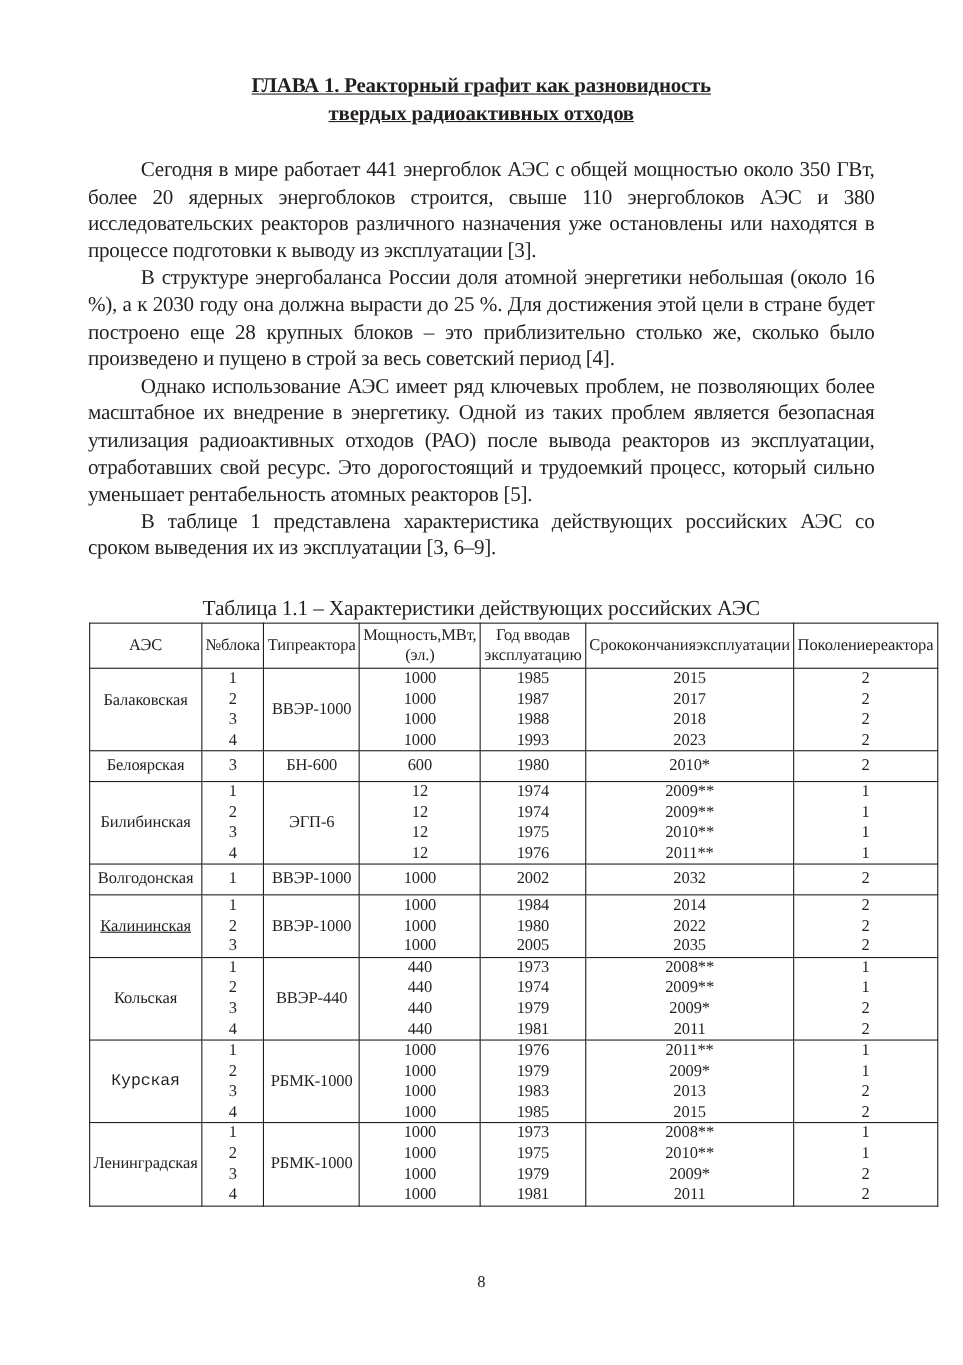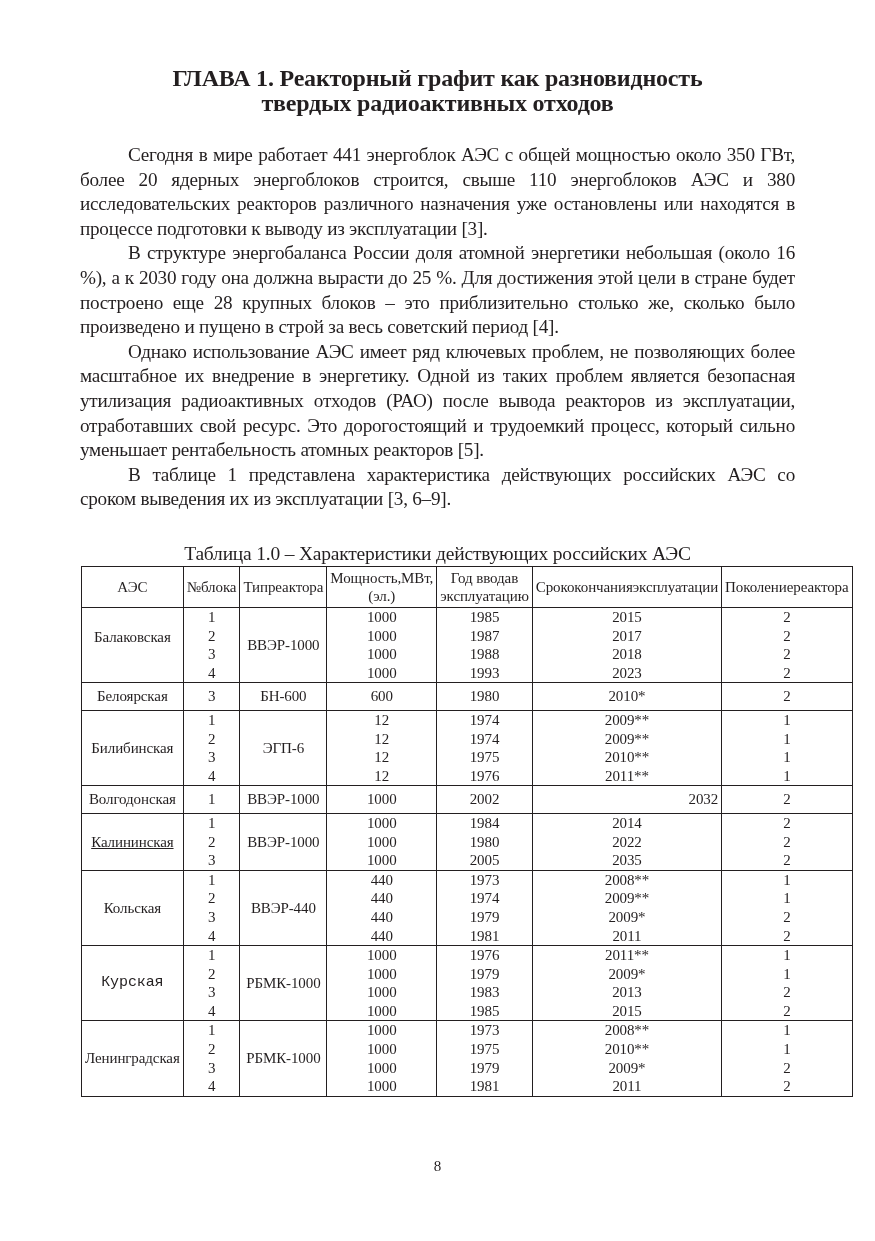--- a/index.html
+++ b/index.html
@@ -4,22 +4,23 @@
 <style>
   html, body { margin: 0; padding: 0; background: #ffffff; }
   body {
     width: 875px; height: 1241px; position: relative; overflow: hidden;
     font-family: "Liberation Serif", "DejaVu Serif", serif;
     color: #231f20;
   }
   .page { position: absolute; left: 80px; top: 0; width: 715px; }
   .chapter-title {
     position: absolute; left: 0; top: 66px; width: 715px;
-    text-align: center; font-weight: bold; font-size: 24px; line-height: 25px;
+    text-align: center; font-weight: bold; font-size: 19px; line-height: 25px;
     letter-spacing: -0.2px;
+    text-decoration: underline;
   }
   .body-text {
     position: absolute; left: 0; top: 143px; width: 715px;
     font-size: 19.2px; line-height: 24.6px; text-align: justify;
     letter-spacing: -0.25px;
   }
   .body-text p { margin: 0; text-indent: 48px; text-align: justify; }
   .caption {
     position: absolute; left: 0; top: 543px; width: 715px;
     text-align: center; font-size: 19.5px; line-height: 22px; letter-spacing: -0.2px;
@@ -56,21 +57,21 @@
     <div>твердых радиоактивных отходов</div>
   </div>
 
   <div class="body-text">
     <p>Сегодня в мире работает 441 энергоблок АЭС с общей мощностью около 350 ГВт, более 20 ядерных энергоблоков строится, свыше 110 энергоблоков АЭС и 380 исследовательских реакторов различного назначения уже остановлены или находятся в процессе подготовки к выводу из эксплуатации [3].</p>
     <p>В структуре энергобаланса России доля атомной энергетики небольшая (около 16 %), а к 2030 году она должна вырасти до 25 %. Для достижения этой цели в стране будет построено еще 28 крупных блоков – это приблизительно столько же, сколько было произведено и пущено в строй за весь советский период [4].</p>
     <p>Однако использование АЭС имеет ряд ключевых проблем, не позволяющих более масштабное их внедрение в энергетику. Одной из таких проблем является безопасная утилизация радиоактивных отходов (РАО) после вывода реакторов из эксплуатации, отработавших свой ресурс. Это дорогостоящий и трудоемкий процесс, который сильно уменьшает рентабельность атомных реакторов [5].</p>
     <p>В таблице 1 представлена характеристика действующих российских АЭС со сроком выведения их из эксплуатации [3, 6–9].</p>
   </div>
 
-  <div class="caption">Таблица 1.0 – Характеристики действующих российских АЭС</div>
+  <div class="caption">Таблица 1.1 – Характеристики действующих российских АЭС</div>
 
   <table class="data-table">
     <thead>
       <tr>
         <th class="col-aes"><span>АЭС</span></th>
         <th class="col-num">
           <span class="line">№</span><span class="line">блока</span>
         </th>
         <th class="col-type">
           <span class="line">Тип</span><span class="line">реактора</span>
@@ -182,21 +183,21 @@
           <td class="col-num" style="padding-top: 4px; padding-bottom: 4px;">
             <span class="line">1</span>
           </td>
           <td class="col-type" style="padding-top: 4px; padding-bottom: 4px;">ВВЭР-1000</td>
           <td class="col-power" style="padding-top: 4px; padding-bottom: 4px;">
             <span class="line">1000</span>
           </td>
           <td class="col-year" style="padding-top: 4px; padding-bottom: 4px;">
             <span class="line">2002</span>
           </td>
-          <td class="col-end" style="padding-top: 4px; padding-bottom: 4px; text-align: right;">
+          <td class="col-end" style="padding-top: 4px; padding-bottom: 4px;">
             <span class="line">2032</span>
           </td>
           <td class="col-gen" style="padding-top: 4px; padding-bottom: 4px;">
             <span class="line">2</span>
           </td>
         </tr>
         <tr>
           <td class="col-aes" style="padding-top: 0px; padding-bottom: 0px; text-decoration: underline;">Калининская</td>
           <td class="col-num" style="padding-top: 0px; padding-bottom: 0px;">
             <span class="line">1</span>

